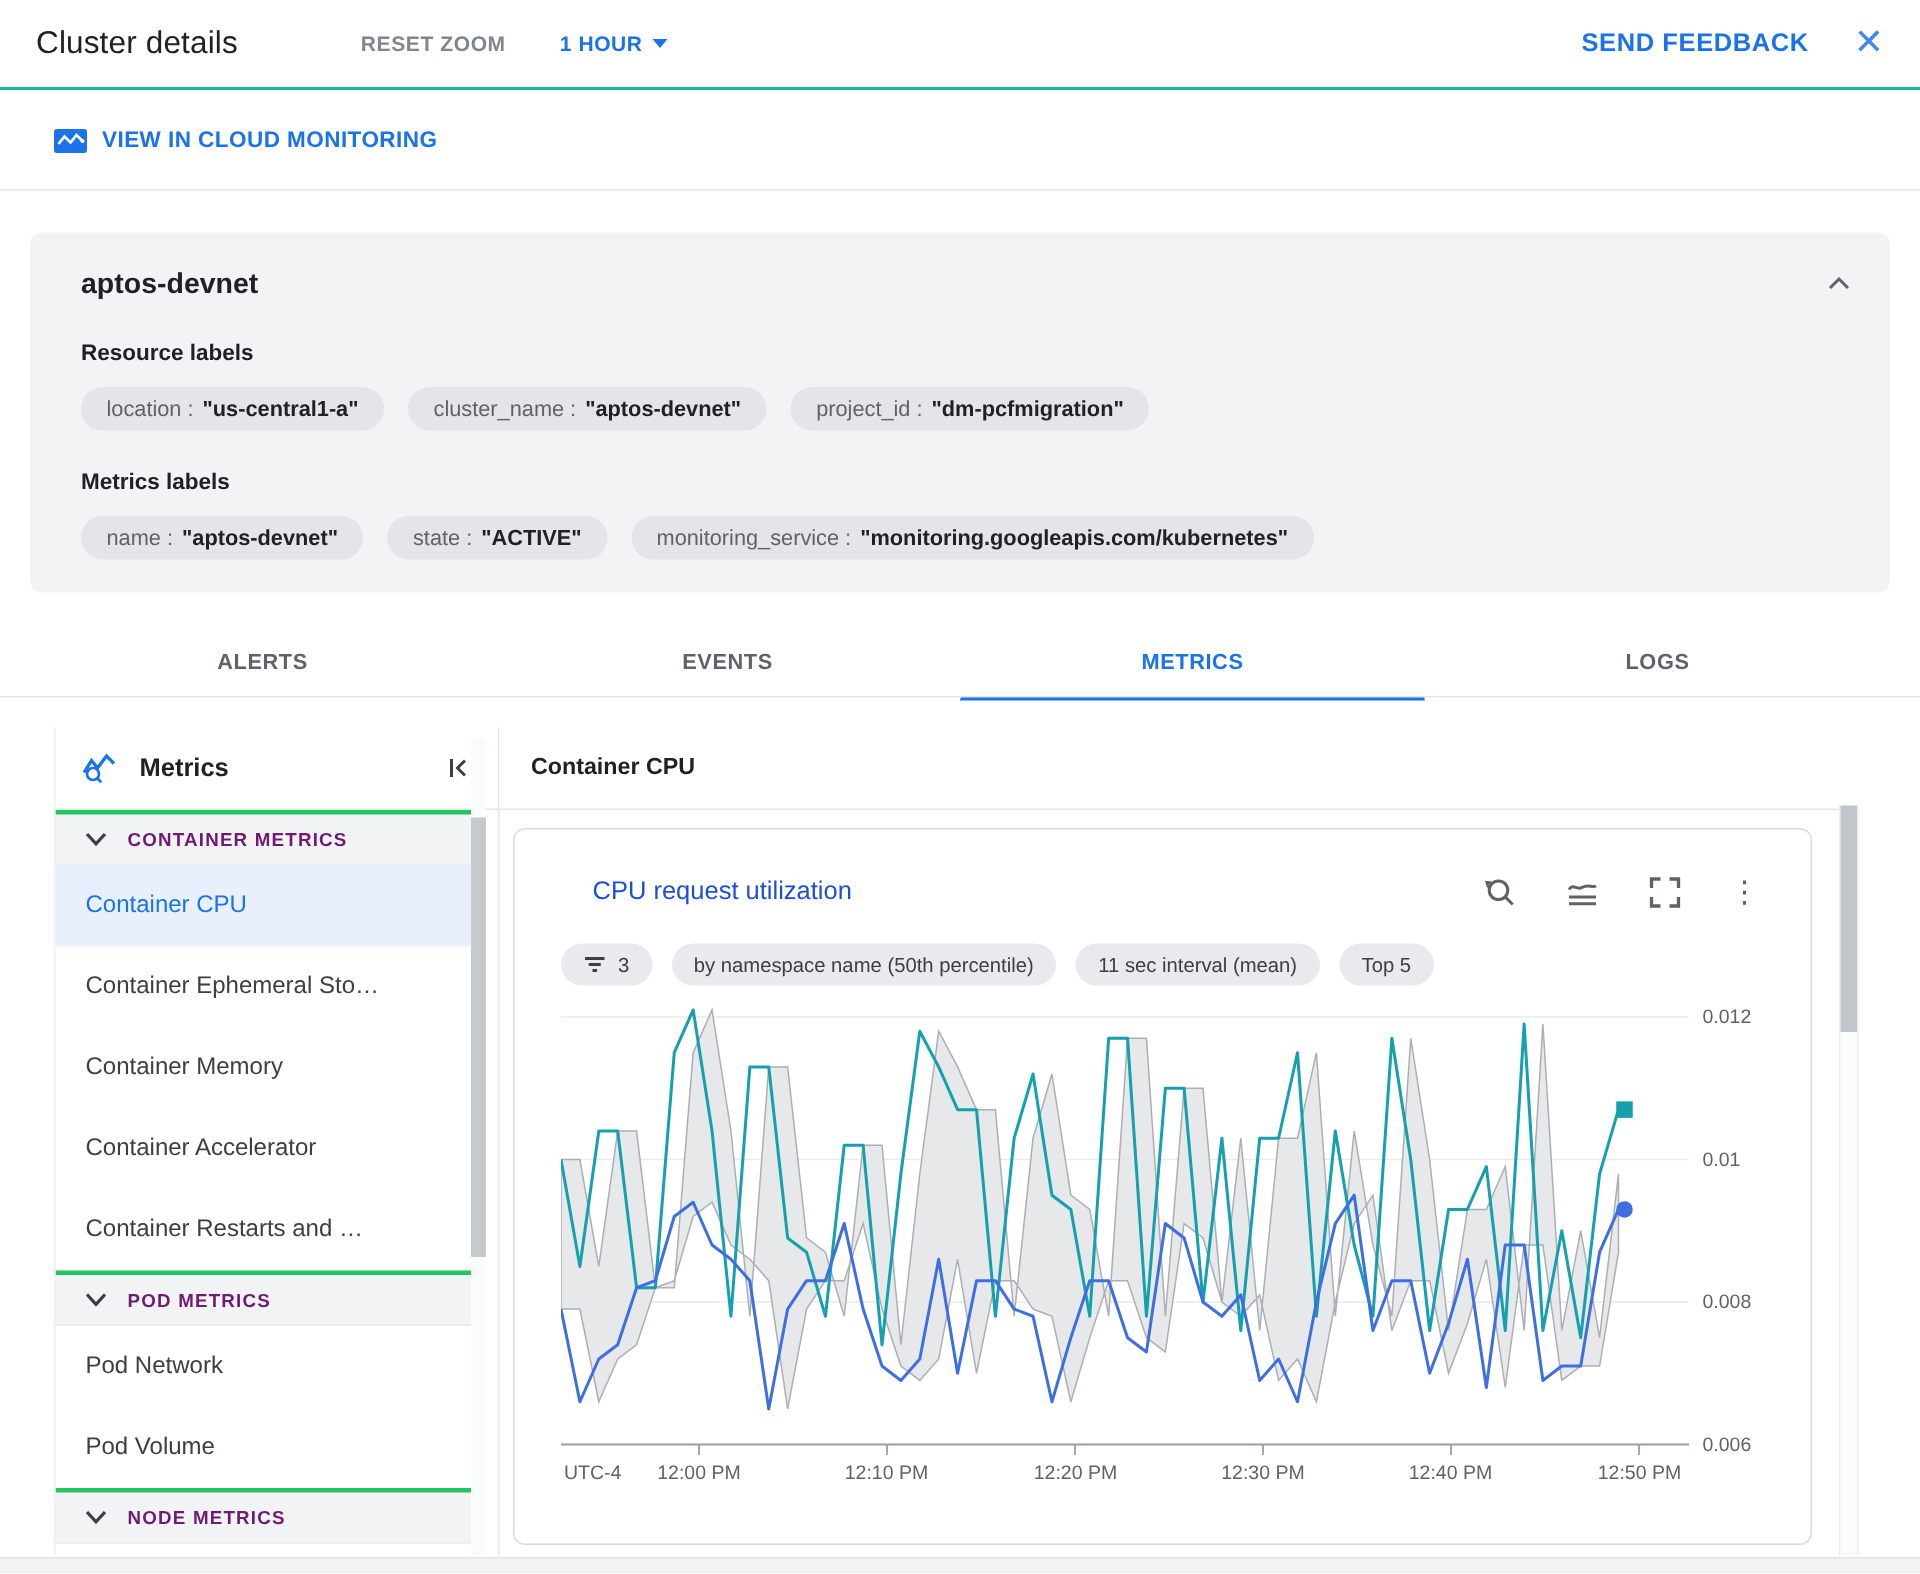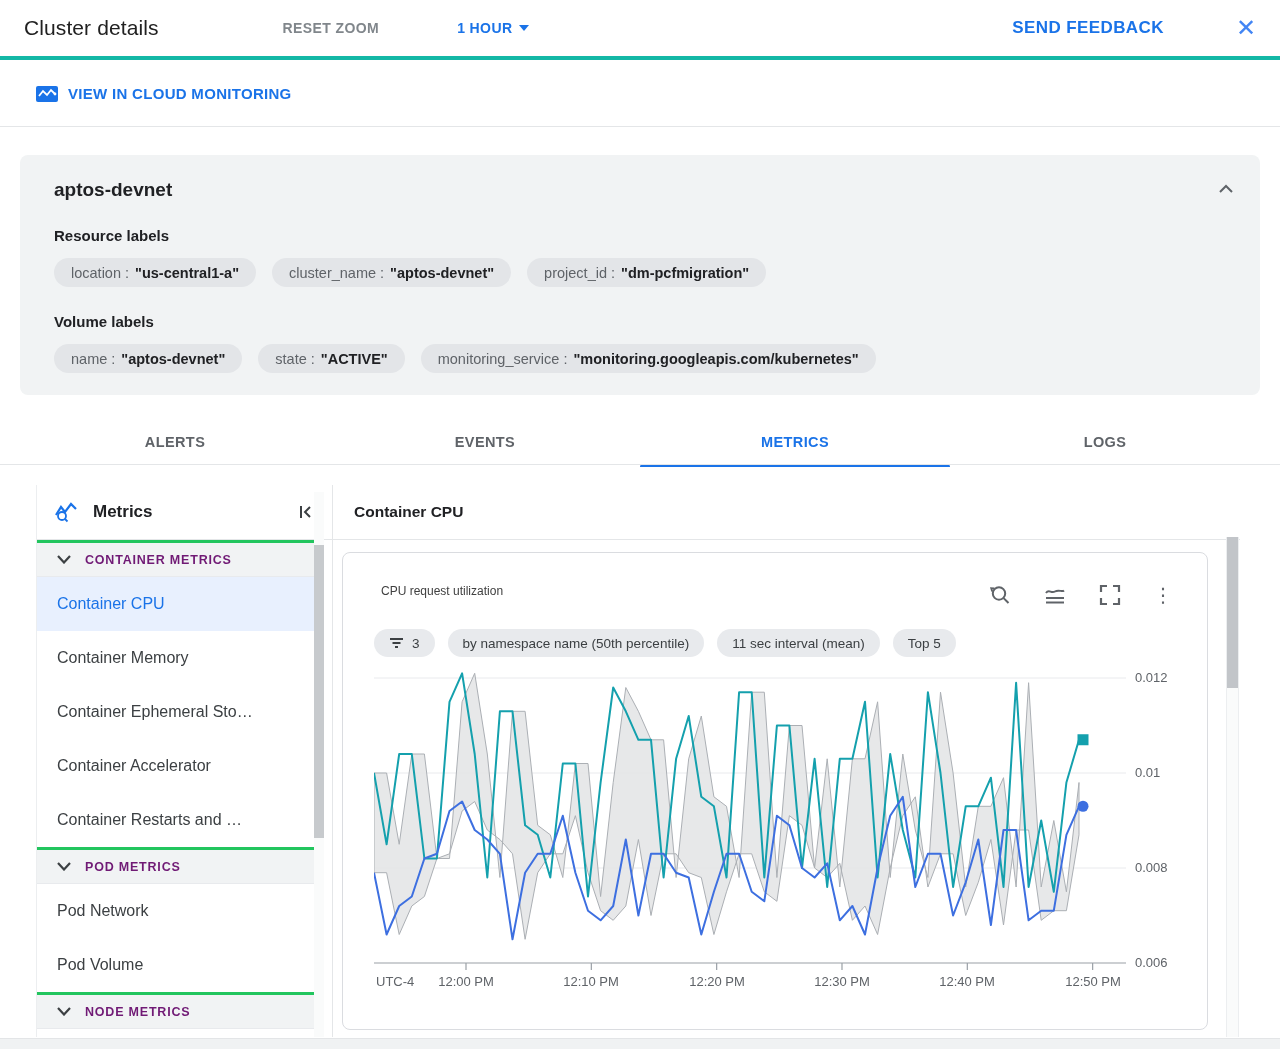--- a/index.html
+++ b/index.html
@@ -1,21 +1,21 @@
 <!DOCTYPE html>
 <html><head>
 <meta charset="utf-8">
 <style>
   * { margin:0; padding:0; box-sizing:border-box; }
   html,body { background:#fff; }
   body { font-family:"Liberation Sans", sans-serif; color:#202124; }
   .page { position:relative; width:1280px; height:1049px; background:#fff; overflow:hidden; }
 
   
-  .top-bar { position:absolute; left:0; top:0; width:1280px; height:60px; display:flex; align-items:center; padding:0 24px; border-bottom:4px solid #14b8a6; background:#fff;gap:42px; }
+  .top-bar { position:absolute; left:0; top:0; width:1280px; height:60px; display:flex; align-items:center; padding:0 24px; border-bottom:2px solid #14b8a6; background:#fff; }
   .page-title { font-size:21px; color:#212121; letter-spacing:.1px; }
   .reset-zoom { margin-left:82px; font-size:14px; font-weight:700; letter-spacing:.4px; color:#80868b; cursor:pointer; }
   .time-range { margin-left:36px; display:flex; align-items:center; gap:7px; font-size:14px; font-weight:700; letter-spacing:.4px; color:#1a73e8; cursor:pointer; }
   .caret { width:0; height:0; border-left:5px solid transparent; border-right:5px solid transparent; border-top:6px solid #1a73e8; }
   .spacer { flex:1; }
   .send-feedback { font-size:17px; font-weight:700; letter-spacing:.4px; color:#1a73e8; cursor:pointer; }
   .close-x { margin-left:30px; font-size:24px; color:#4285f4; cursor:pointer; line-height:1; font-weight:400; }
 
   
   .monitor-bar { position:absolute; left:0; top:61px; width:1280px; height:66px; display:flex; align-items:center; padding:0 36px; border-bottom:1px solid #e4e6e8; background:#fff; }
@@ -48,21 +48,21 @@
   .side-item { height:54px; display:flex; align-items:center; padding-left:20px; font-size:16px; color:#3c4043; cursor:pointer; width:278px; white-space:nowrap; }
   .side-item.selected { background:#e8f0fe; color:#1a73e8; }
   .side-scrollbar-track { position:absolute; left:314px; top:492px; width:10px; height:545px; background:#fafbfb; }
   .side-scrollbar-thumb { position:absolute; left:314px; top:545px; width:10px; height:293px; background:#c7cacd; border-radius:0; cursor:grab; }
 
   
   .panel-header { position:absolute; left:333px; top:485px; width:907px; height:55px; display:flex; align-items:center; padding-left:21px; border-bottom:1px solid #e4e6e8; background:#fff; }
   .panel-title { font-size:15.5px; font-weight:700; color:#202124; }
 
   .chart-card { position:absolute; left:342px; top:552px; width:866px; height:478px; background:#fff; border:1px solid #dadce0; border-radius:8px; }
-  .chart-title { position:absolute; left:38px; top:31px; font-size:12px; color:#404040; }
+  .chart-title { position:absolute; left:52px; top:31px; font-size:17px; color:#1d4ed8; }
   .chart-toolbar { position:absolute; right:34px; top:30px; display:flex; align-items:center; gap:31px; }
   .tool-icon { width:24px; height:24px; cursor:pointer; display:flex; align-items:center; justify-content:center; }
   .kebab { font-size:20px; color:#5f6368; letter-spacing:0; line-height:1; cursor:pointer; }
 
   .chips-row { position:absolute; left:31px; top:76px; display:flex; gap:13px; }
   .filter-chip { display:inline-flex; align-items:center; gap:8px; height:28px; padding:0 15px; background:#e8eaed; border-radius:14px; font-size:13.5px; color:#3c4043; cursor:pointer; white-space:nowrap; }
 
   .plot-svg { position:absolute; left:31px; top:108px; }
   .y-label { position:absolute; left:792px; width:52px; font-size:13px; color:#5f6368; }
   .x-label { position:absolute; top:421px; font-size:13px; color:#5f6368; transform:translateX(-50%); white-space:nowrap; }
@@ -123,21 +123,21 @@
         <span class="sep">:</span>
         <span class="v">"aptos-devnet"</span>
       </span>
       <span class="label-chip">
         <span class="k">project_id</span>
         <span class="sep">:</span>
         <span class="v">"dm-pcfmigration"</span>
       </span>
     </div>
 
-    <div class="labels-heading">Volume labels</div>
+    <div class="labels-heading">Metrics labels</div>
     <div class="chip-row">
       <span class="label-chip">
         <span class="k">name</span>
         <span class="sep">:</span>
         <span class="v">"aptos-devnet"</span>
       </span>
       <span class="label-chip">
         <span class="k">state</span>
         <span class="sep">:</span>
         <span class="v">"ACTIVE"</span>
@@ -176,22 +176,22 @@
       </span>
     </div>
 
     <div class="section-head">
       <svg width="14" height="9" viewBox="0 0 14 9">
           <polyline points="1,1 7,7.5 13,1" fill="none" stroke="#3c4043" stroke-width="2.2"></polyline>
         </svg>
       <span>CONTAINER METRICS</span>
     </div>
     <div class="side-item selected">Container CPU</div>
+    <div class="side-item">Container Ephemeral Sto…</div>
     <div class="side-item">Container Memory</div>
-    <div class="side-item">Container Ephemeral Sto…</div>
     <div class="side-item">Container Accelerator</div>
     <div class="side-item">Container Restarts and …</div>
 
     <div class="section-head">
       <svg width="14" height="9" viewBox="0 0 14 9">
           <polyline points="1,1 7,7.5 13,1" fill="none" stroke="#3c4043" stroke-width="2.2"></polyline>
         </svg>
       <span>POD METRICS</span>
     </div>
     <div class="side-item">Pod Network</div>

